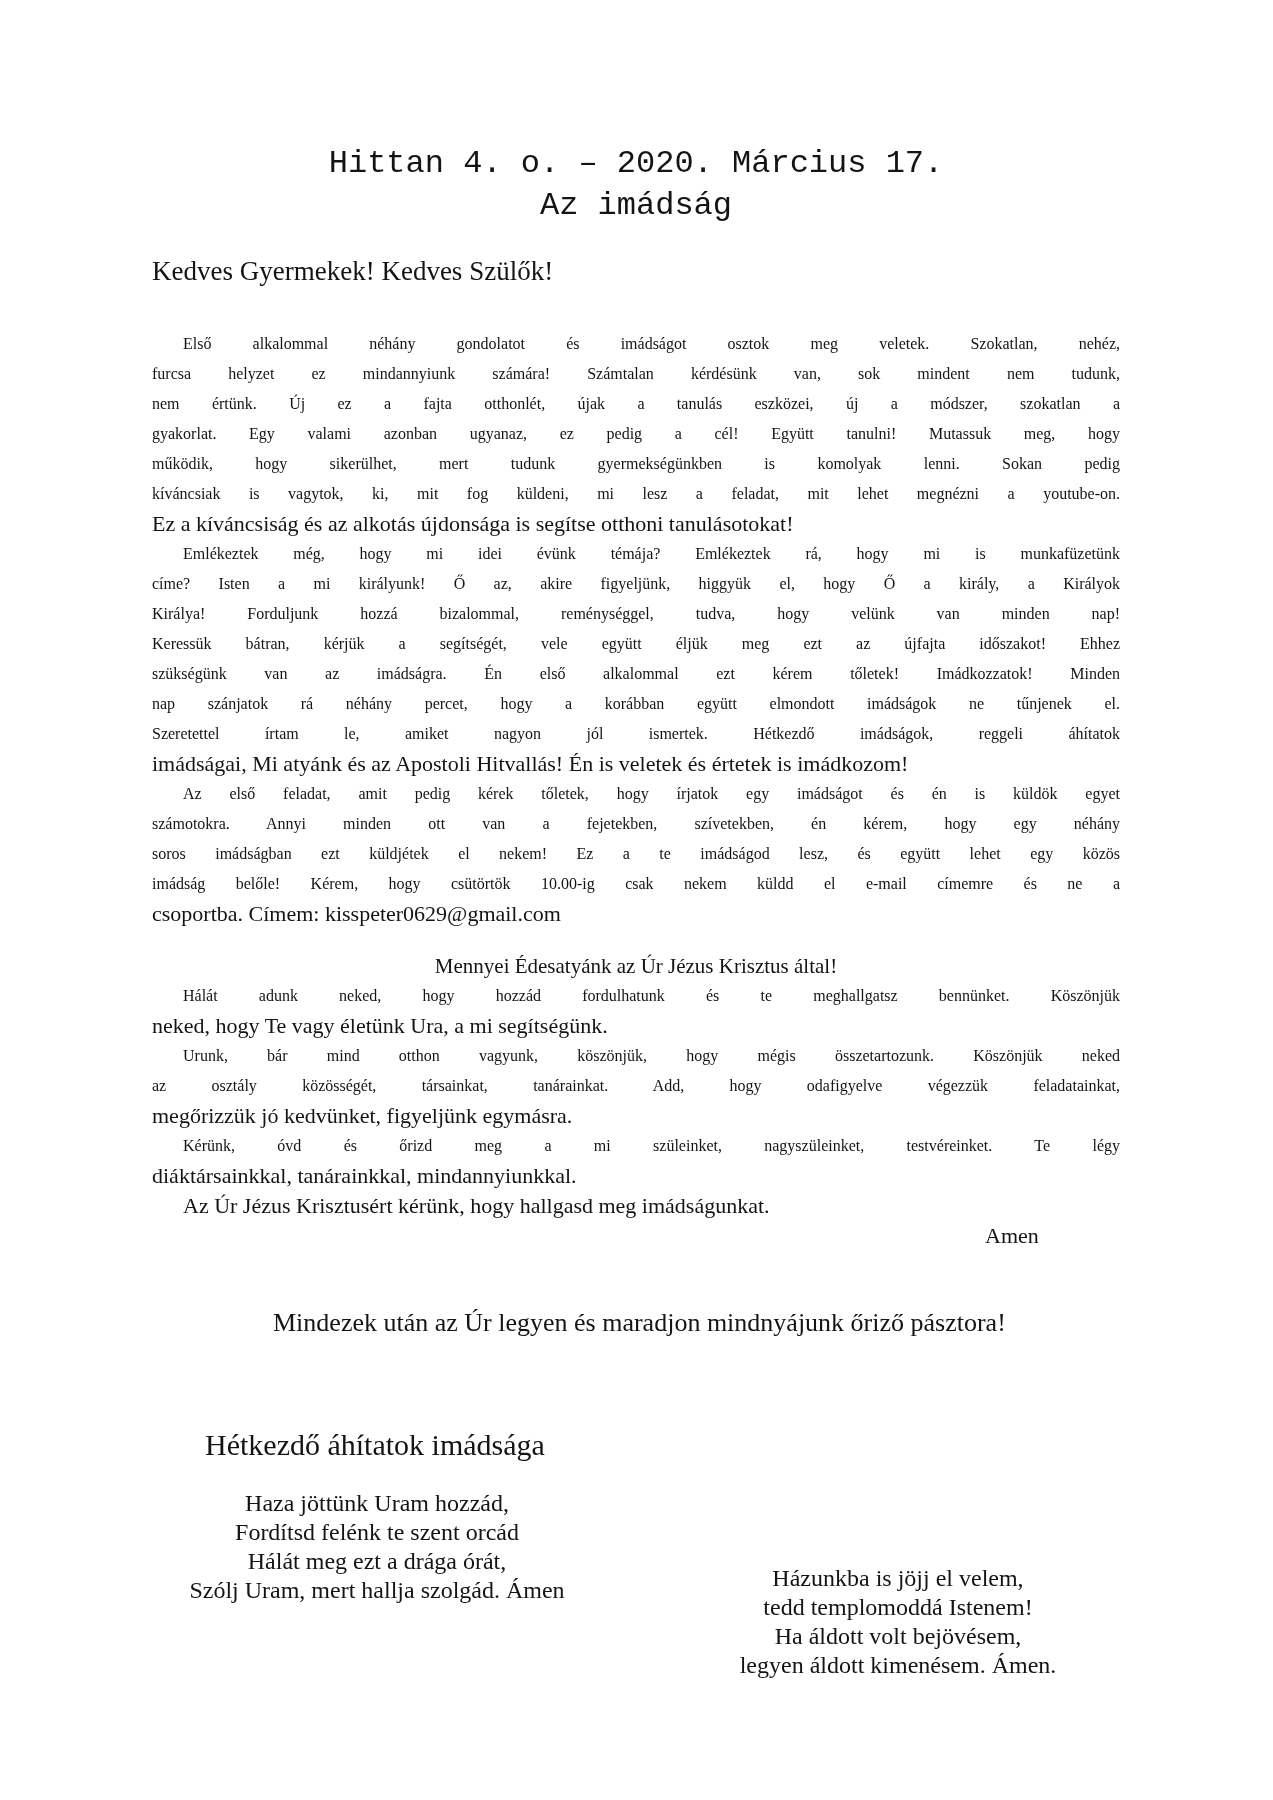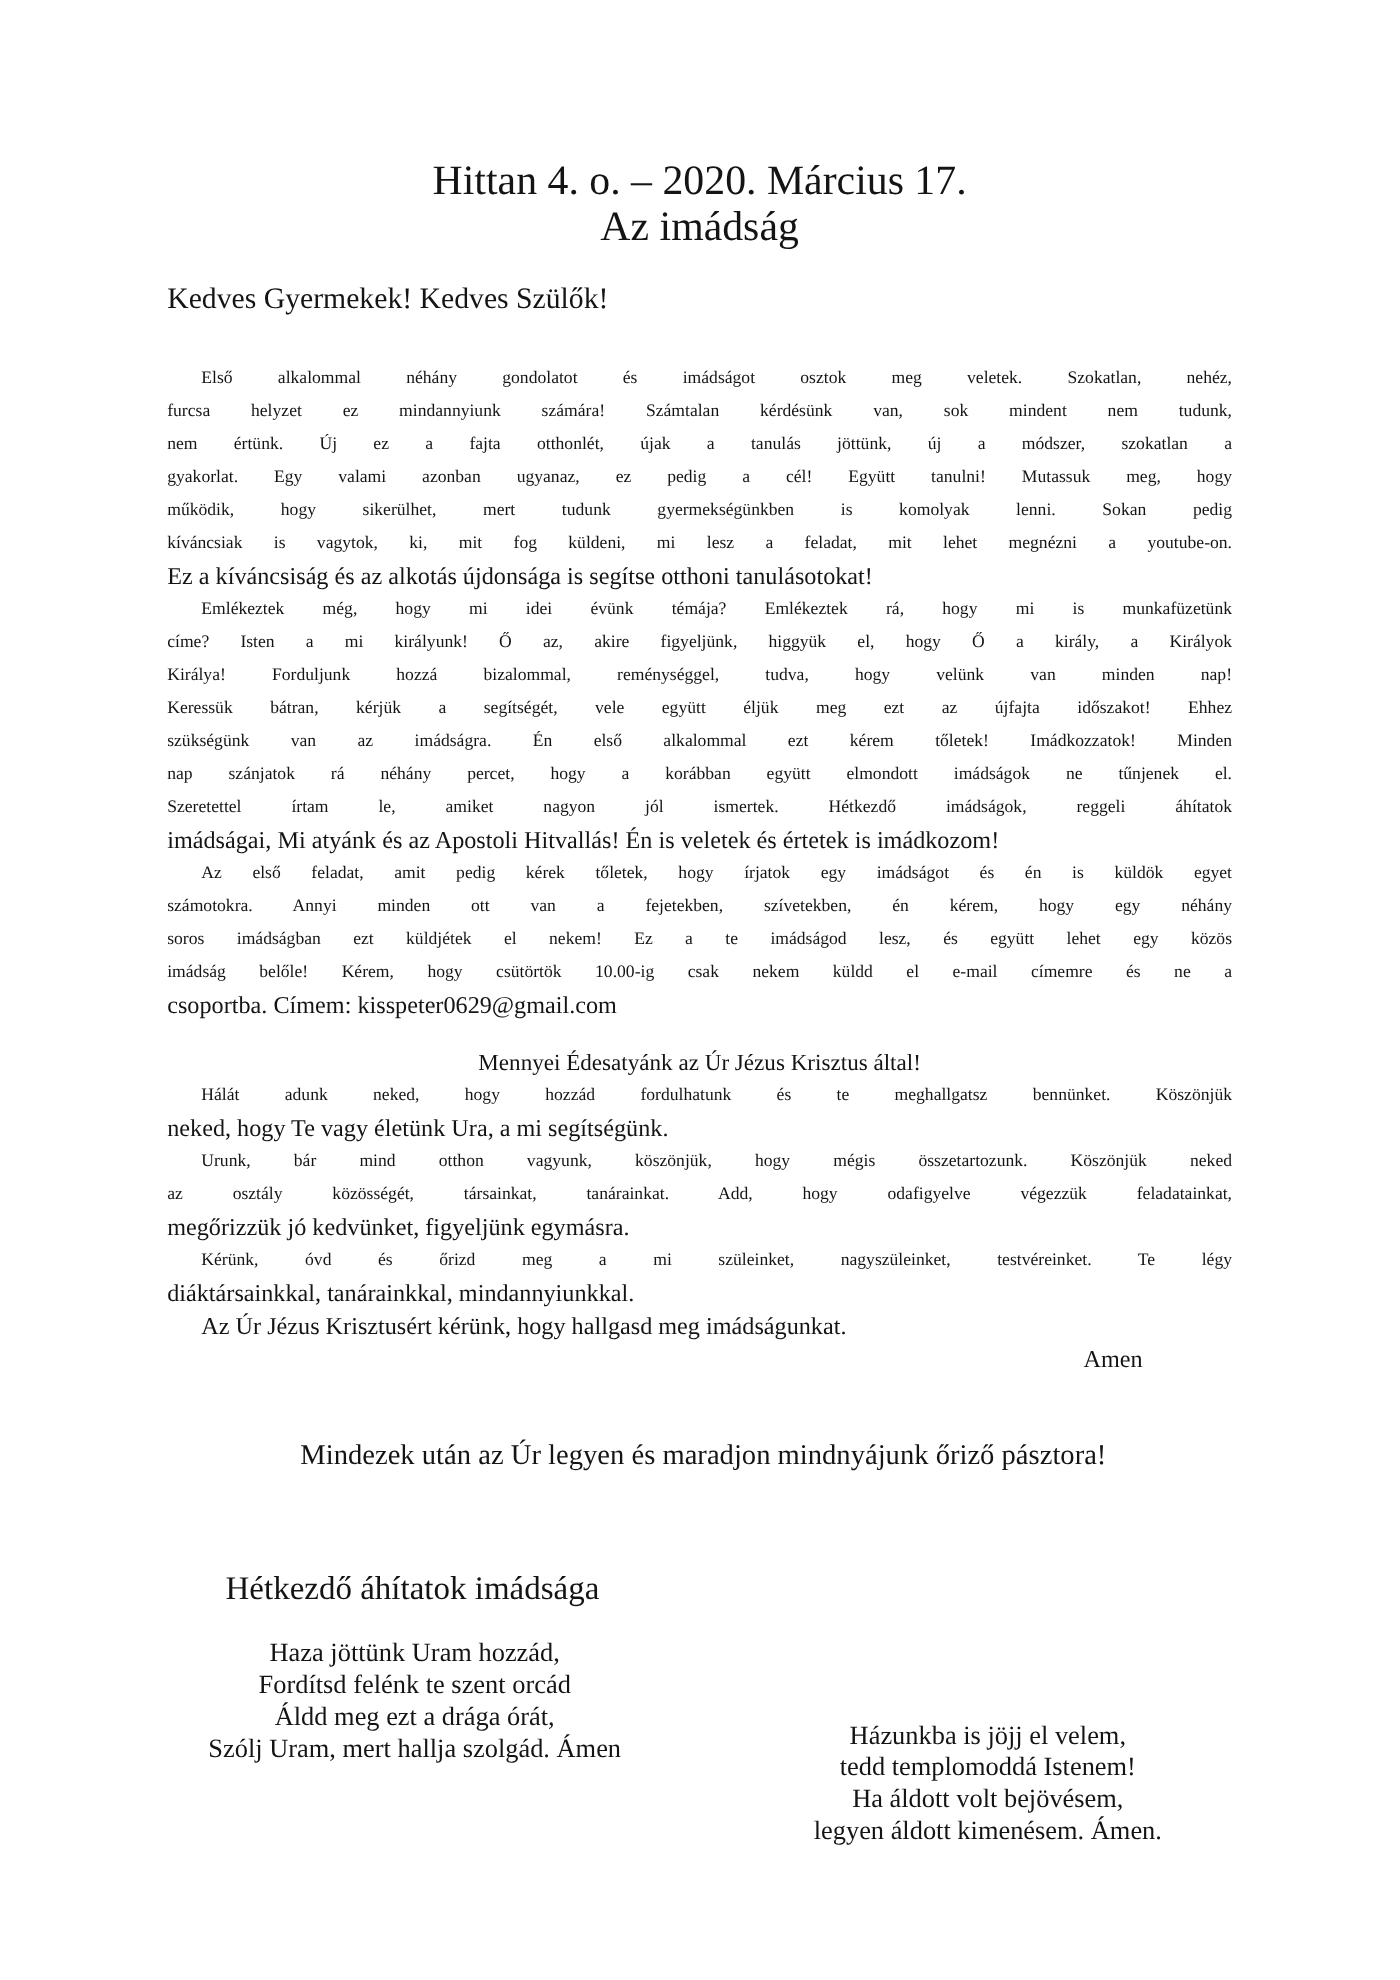--- a/index.html
+++ b/index.html
@@ -7,21 +7,21 @@
     position:relative;
     width:1273px;
     height:1800px;
     background:#ffffff;
     box-sizing:border-box;
     padding:0 153px 0 152px;
     font-family:"Liberation Serif","DejaVu Serif",serif;
     color:#141414;
     overflow:hidden;
   }
-  .title-block{margin-top:143px;text-align:center;font-size:38px;line-height:42px;}
+  .title-block{margin-top:143px;text-align:center;font-size:32px;line-height:42px;font-family:Liberation Mono, monospace;}
   .greeting{margin-top:28px;font-size:27px;line-height:32px;text-align:left;}
   .body-block{margin-top:42px;}
   .ln{
     font-size:16px;line-height:30px;
     text-align:justify;text-align-last:justify;
     white-space:normal;
   }
   .ln-last{
     font-size:22px;line-height:30px;
     text-align:left;text-align-last:left;
@@ -44,21 +44,21 @@
     <div>Hittan 4. o. – 2020. Március 17.</div>
     <div>Az imádság</div>
   </div>
 
   <div class="greeting">Kedves Gyermekek! Kedves Szülők!</div>
 
   <div class="body-block">
 
     <div class="ln indent">Első alkalommal néhány gondolatot és imádságot osztok meg veletek. Szokatlan, nehéz,</div>
     <div class="ln">furcsa helyzet ez mindannyiunk számára! Számtalan kérdésünk van, sok mindent nem tudunk,</div>
-    <div class="ln">nem értünk. Új ez a fajta otthonlét, újak a tanulás jöttünk, új a módszer, szokatlan a</div>
+    <div class="ln">nem értünk. Új ez a fajta otthonlét, újak a tanulás eszközei, új a módszer, szokatlan a</div>
     <div class="ln">gyakorlat. Egy valami azonban ugyanaz, ez pedig a cél! Együtt tanulni! Mutassuk meg, hogy</div>
     <div class="ln">működik, hogy sikerülhet, mert tudunk gyermekségünkben is komolyak lenni. Sokan pedig</div>
     <div class="ln">kíváncsiak is vagytok, ki, mit fog küldeni, mi lesz a feladat, mit lehet megnézni a youtube-on.</div>
     <div class="ln-last">Ez a kíváncsiság és az alkotás újdonsága is segítse otthoni tanulásotokat!</div>
 
     <div class="ln indent">Emlékeztek még, hogy mi idei évünk témája? Emlékeztek rá, hogy mi is munkafüzetünk</div>
     <div class="ln">címe? Isten a mi királyunk! Ő az, akire figyeljünk, higgyük el, hogy Ő a király, a Királyok</div>
     <div class="ln">Királya! Forduljunk hozzá bizalommal, reménységgel, tudva, hogy velünk van minden nap!</div>
     <div class="ln">Keressük bátran, kérjük a segítségét, vele együtt éljük meg ezt az újfajta időszakot! Ehhez</div>
     <div class="ln">szükségünk van az imádságra. Én első alkalommal ezt kérem tőletek! Imádkozzatok! Minden</div>
@@ -87,21 +87,21 @@
     <div class="amen-line">Amen</div>
   </div>
 
   <div class="shepherd">Mindezek után az Úr legyen és maradjon mindnyájunk őriző pásztora!</div>
 
   <div class="section-heading">Hétkezdő áhítatok imádsága</div>
 
   <div class="poem poem-left">
     <div>Haza jöttünk Uram hozzád,</div>
     <div>Fordítsd felénk te szent orcád</div>
-    <div>Áldd meg ezt a drága órát,</div>
+    <div>Hálát meg ezt a drága órát,</div>
     <div>Szólj Uram, mert hallja szolgád. Ámen</div>
   </div>
 
   <div class="poem poem-right">
     <div>Házunkba is jöjj el velem,</div>
     <div>tedd templomoddá Istenem!</div>
     <div>Ha áldott volt bejövésem,</div>
     <div>legyen áldott kimenésem. Ámen.</div>
   </div>
 

